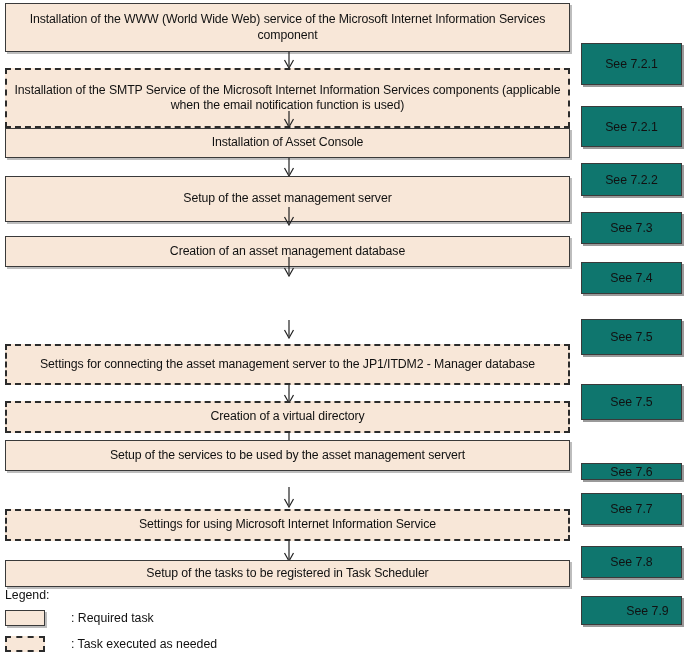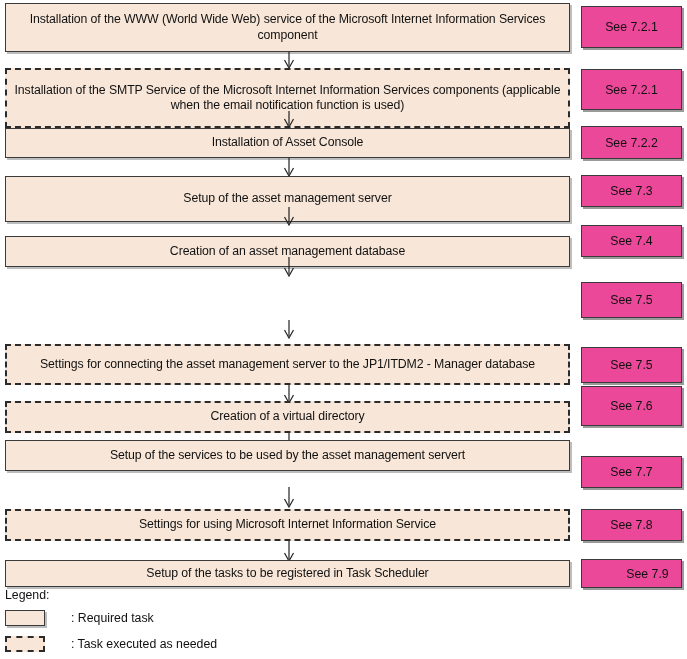--- a/index.html
+++ b/index.html
@@ -52,29 +52,30 @@
     display: block;
     width: 100%;
   }
 
   
   .ref-box {
     position: absolute;
     left: 581px;
     width: 101px;
     box-sizing: border-box;
-    background: #ec4899;
+    background: #0f766e;
     border: 1px solid #3a3a3a;
     box-shadow: 2px 2px 0 0 #9a9a9a;
     display: flex;
     align-items: center;
     justify-content: center;
     font-size: 12.3px;
     line-height: 14px;
     color: #111111;
+    margin-top: 37px;
   }
 
   
   .connector {
     position: absolute;
     left: 283px;
     width: 12px;
     overflow: visible;
   }
   .connector svg {
@@ -212,21 +213,21 @@
   <div class="connector" style="top:385px;height:18px;">
     <svg width="12" height="19" viewBox="0 0 12 19">
       <path d="M6 0 L6 16" stroke="#222" stroke-width="1.2" fill="none"></path>
       <path d="M1.5 10 L6 18 L10.5 10" stroke="#222" stroke-width="1.2" fill="none"></path>
     </svg>
   </div>
 
   <div class="task-box optional" style="top:401px;height:32px;">
     <span class="task-label">Creation of a virtual directory</span>
   </div>
-  <div class="ref-box" style="top:386px;height:40px;">
+  <div class="ref-box" style="top:426px;height:17px;">
     <span>See 7.6</span>
   </div>
   <div class="connector" style="top:433px;height:20px;">
     <svg width="12" height="21" viewBox="0 0 12 21">
       <path d="M6 0 L6 18" stroke="#222" stroke-width="1.2" fill="none"></path>
       <path d="M1.5 12 L6 20 L10.5 12" stroke="#222" stroke-width="1.2" fill="none"></path>
     </svg>
   </div>
 
   <div class="task-box required" style="top:440px;height:31px;">

